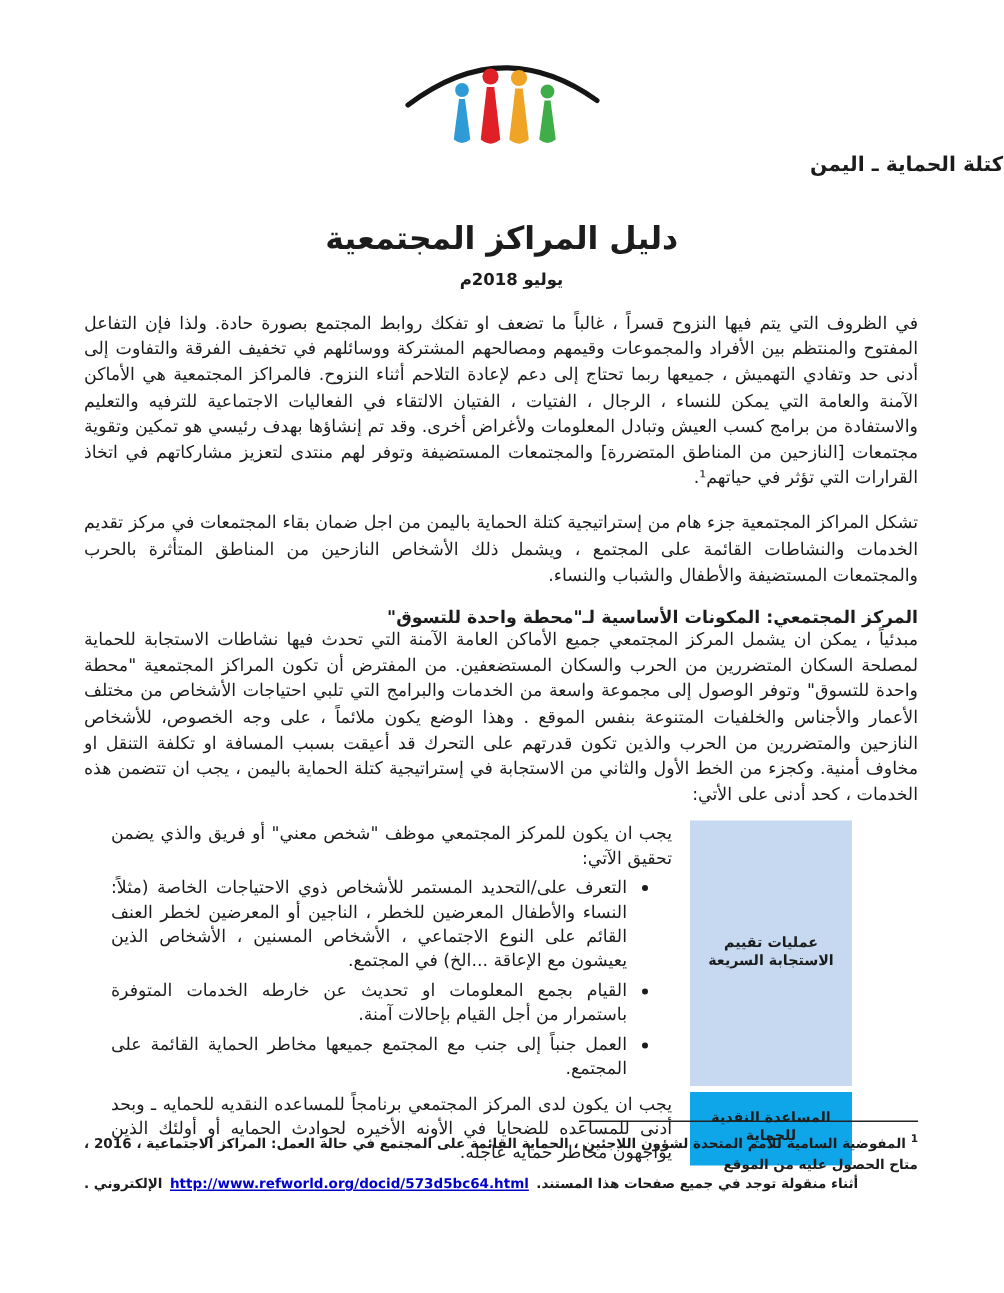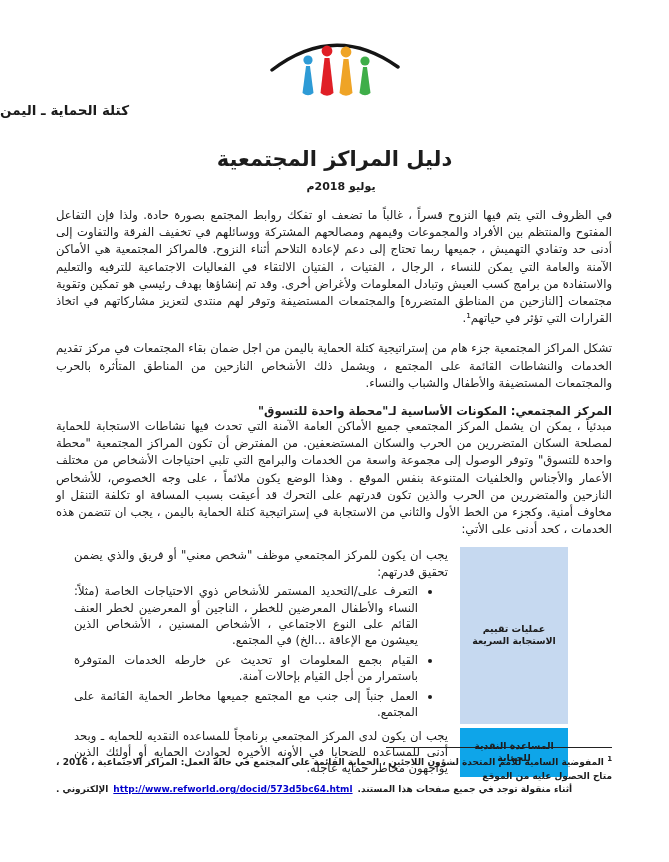--- a/index.html
+++ b/index.html
@@ -1,20 +1,20 @@
 <!DOCTYPE html>
 <html lang="ar"><head>
 <meta charset="utf-8">
 <style>
   html,body{margin:0;padding:0;background:#fff;}
   body{width:669px;height:862px;font-family:"DejaVu Sans",sans-serif;color:#1c1c1c;}
   .page{position:relative;width:669px;height:862px;background:#fff;overflow:hidden;direction:rtl;}
 
   
-  .logo{position:absolute;top:33px;left:0;right:0;text-align:left;}
+  .logo{position:absolute;top:33px;left:0;right:0;text-align:right;}
   .logo svg{display:block;margin:0 auto;}
   .logo-text{font-size:13.5px;font-weight:bold;margin-top:1px;letter-spacing:0.5px;}
 
   
   .title{position:absolute;top:147px;left:0;right:0;text-align:center;font-size:21px;font-weight:bold;margin:0;}
   .subtitle{position:absolute;top:180px;left:0;right:0;text-align:center;font-size:11px;font-weight:bold;padding-left:13px;}
 
   
   .content{position:absolute;top:207px;right:57px;width:556px;}
   .para{margin:0;font-size:11.6px;line-height:17.2px;text-align:justify;text-justify:inter-word;}
@@ -73,21 +73,21 @@
 
   <div class="content">
     <p class="para">في الظروف التي يتم فيها النزوح قسراً ، غالباً ما تضعف او تفكك روابط المجتمع بصورة حادة. ولذا فإن التفاعل المفتوح والمنتظم بين الأفراد والمجموعات وقيمهم ومصالحهم المشتركة ووسائلهم في تخفيف الفرقة والتفاوت إلى أدنى حد وتفادي التهميش ، جميعها ربما تحتاج إلى دعم لإعادة التلاحم أثناء النزوح. فالمراكز المجتمعية هي الأماكن الآمنة والعامة التي يمكن للنساء ، الرجال ، الفتيات ، الفتيان الالتقاء في الفعاليات الاجتماعية للترفيه والتعليم والاستفادة من برامج كسب العيش وتبادل المعلومات ولأغراض أخرى. وقد تم إنشاؤها بهدف رئيسي هو تمكين وتقوية مجتمعات [النازحين من المناطق المتضررة] والمجتمعات المستضيفة وتوفر لهم منتدى لتعزيز مشاركاتهم في اتخاذ القرارات التي تؤثر في حياتهم¹.</p>
     <p class="para mt">تشكل المراكز المجتمعية جزء هام من إستراتيجية كتلة الحماية باليمن من اجل ضمان بقاء المجتمعات في مركز تقديم الخدمات والنشاطات القائمة على المجتمع ، ويشمل ذلك الأشخاص النازحين من المناطق المتأثرة بالحرب والمجتمعات المستضيفة والأطفال والشباب والنساء.</p>
     <div class="heading">المركز المجتمعي: المكونات الأساسية لـ"محطة واحدة للتسوق"</div>
     <p class="para">مبدئياً ، يمكن ان يشمل المركز المجتمعي جميع الأماكن العامة الآمنة التي تحدث فيها نشاطات الاستجابة للحماية لمصلحة السكان المتضررين من الحرب والسكان المستضعفين. من المفترض أن تكون المراكز المجتمعية "محطة واحدة للتسوق" وتوفر الوصول إلى مجموعة واسعة من الخدمات والبرامج التي تلبي احتياجات الأشخاص من مختلف الأعمار والأجناس والخلفيات المتنوعة بنفس الموقع . وهذا الوضع يكون ملائماً ، على وجه الخصوص، للأشخاص النازحين والمتضررين من الحرب والذين تكون قدرتهم على التحرك قد أعيقت بسبب المسافة او تكلفة التنقل او مخاوف أمنية. وكجزء من الخط الأول والثاني من الاستجابة في إستراتيجية كتلة الحماية باليمن ، يجب ان تتضمن هذه الخدمات ، كحد أدنى على الأتي:</p>
 
     <div class="svc-table">
       <div class="label-cell" style="background: rgb(198, 217, 240);">عمليات تقييم الاستجابة السريعة</div>
       <div class="content-cell">
-        <p class="para">يجب ان يكون للمركز المجتمعي موظف "شخص معني" أو فريق والذي يضمن تحقيق قدرتهم:</p>
+        <p class="para">يجب ان يكون للمركز المجتمعي موظف "شخص معني" أو فريق والذي يضمن تحقيق الآتي:</p>
         <ul>
           <li>التعرف على/التحديد المستمر للأشخاص ذوي الاحتياجات الخاصة (مثلاً: النساء والأطفال المعرضين للخطر ، الناجين أو المعرضين لخطر العنف القائم على النوع الاجتماعي ، الأشخاص المسنين ، الأشخاص الذين يعيشون مع الإعاقة ...الخ) في المجتمع.</li>
           <li>القيام بجمع المعلومات او تحديث عن خارطه الخدمات المتوفرة باستمرار من أجل القيام بإحالات آمنة.</li>
           <li>العمل جنباً إلى جنب مع المجتمع جميعها مخاطر الحماية القائمة على المجتمع.</li>
         </ul>
       </div>
       <div class="label-cell" style="background: #0ea5e9;">المساعدة النقدية للحماية</div>
       <div class="content-cell">
         <p class="para">يجب ان يكون لدى المركز المجتمعي برنامجاً للمساعده النقديه للحمايه ـ وبحد أدنى للمساعده للضحايا في الأونه الأخيره لحوادث الحمايه أو أولئك الذين يواجهون مخاطر حمايه عاجله.</p>
       </div>

